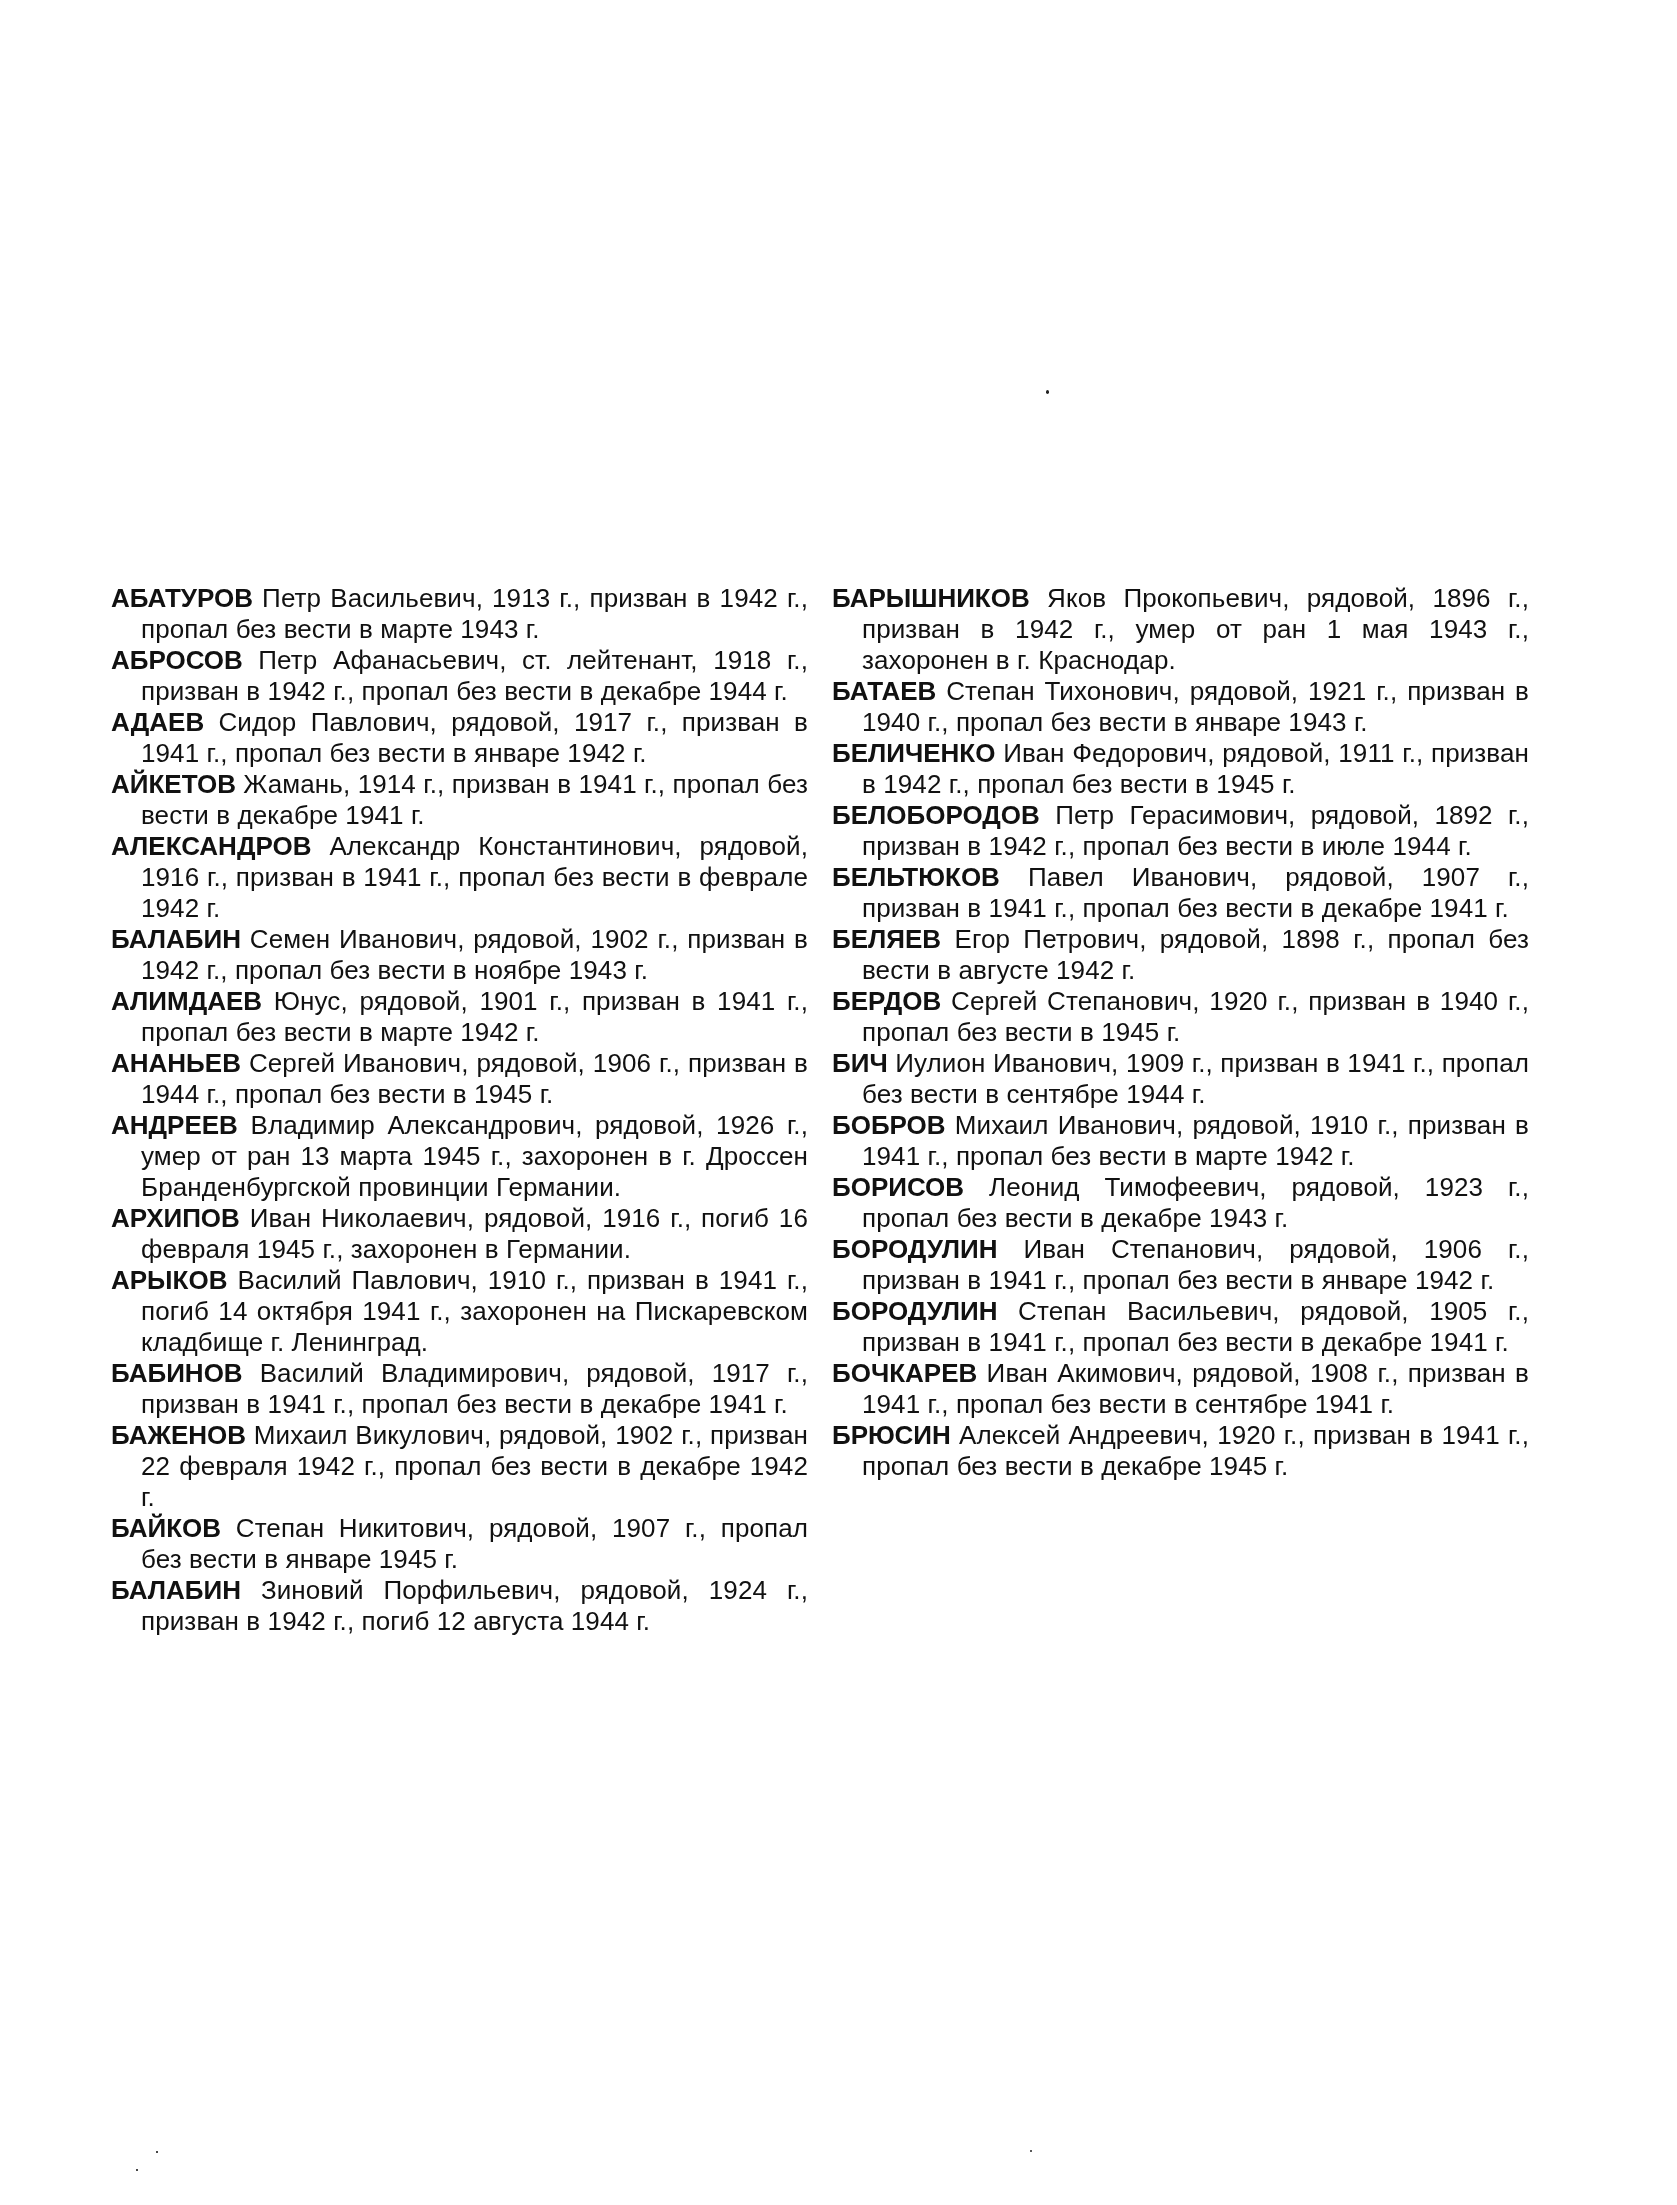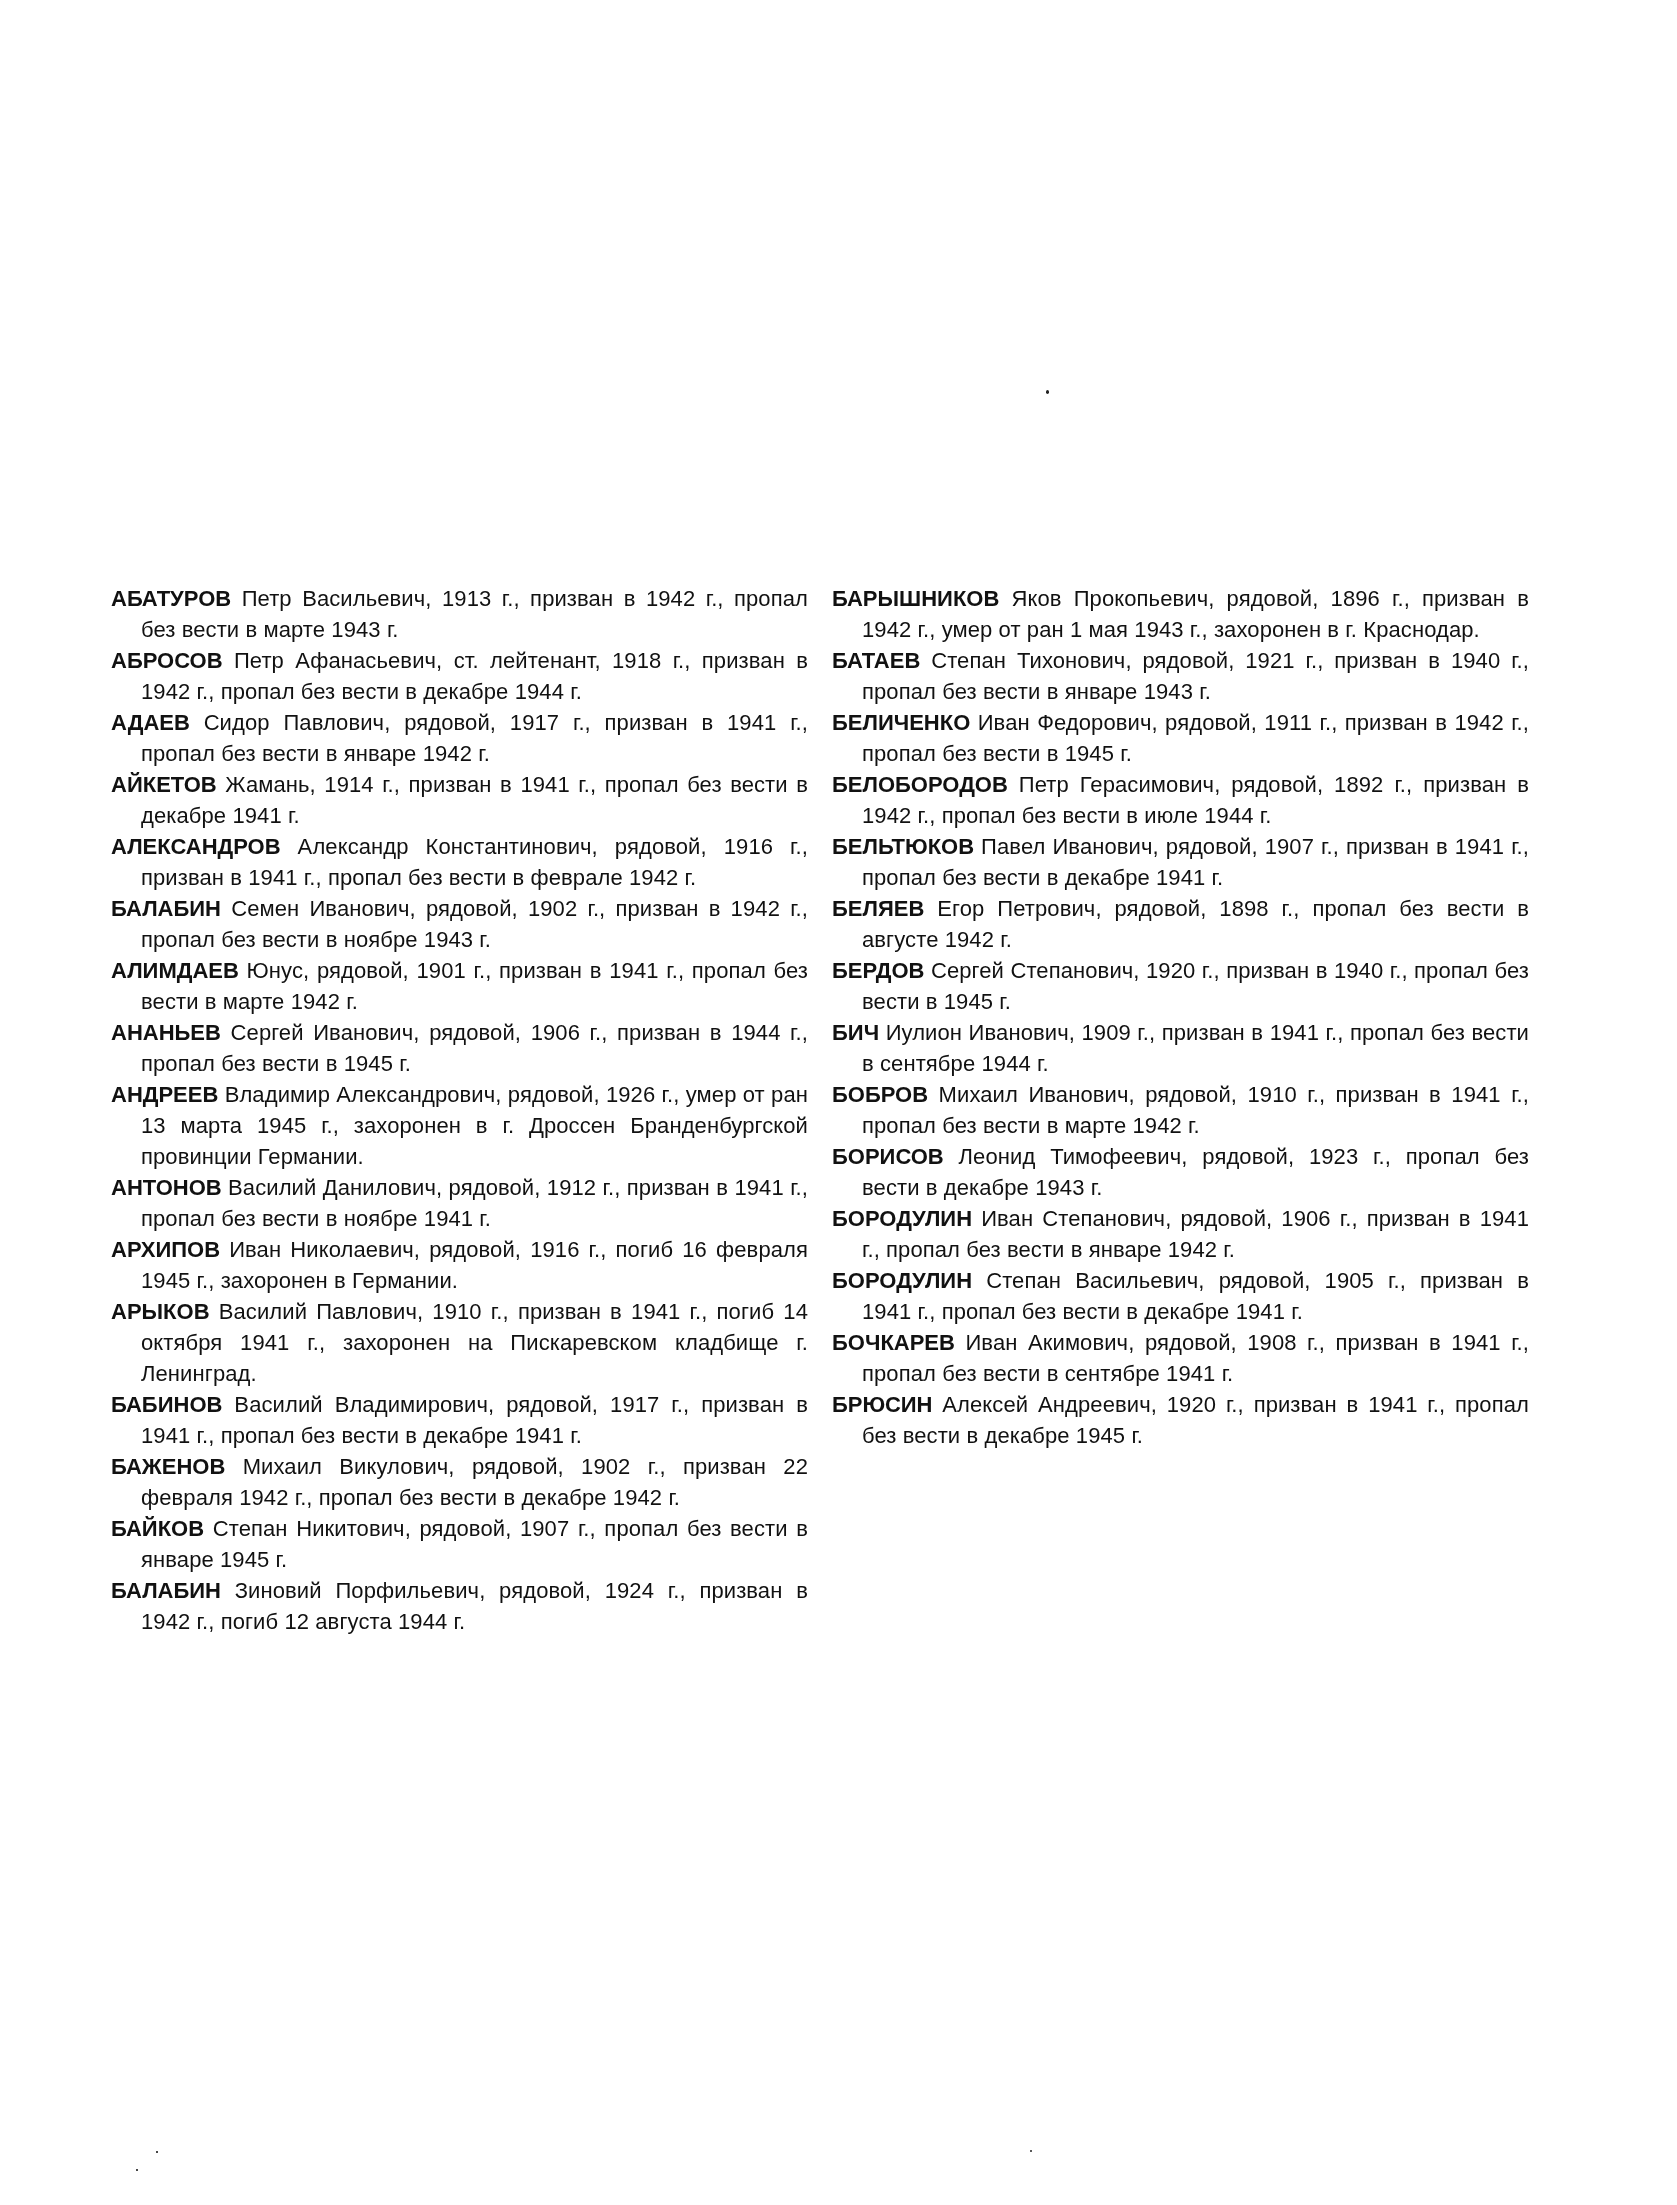--- a/index.html
+++ b/index.html
@@ -3,21 +3,21 @@
 <meta charset="utf-8">
 <style>
   html, body { margin: 0; padding: 0; background: #ffffff; }
   body { width: 1678px; height: 2205px; position: relative; overflow: hidden; }
   .page { position: absolute; left: 0; top: 0; width: 1678px; height: 2205px; background: #fff; }
   .column {
     position: absolute;
     top: 583px;
     width: 697px;
     font-family: "Liberation Sans Narrow", "Liberation Sans", sans-serif;
-    font-size: 22px;
+    font-size: 26px;
     line-height: 31px;
     color: #111;
     text-align: justify;
     letter-spacing: 0.1px;
   }
   .col-left { left: 111px; }
   .col-right { left: 832px; }
   .entry {
     margin: 0;
     padding-left: 30px;
@@ -40,21 +40,20 @@
   <div class="column col-left" id="col-0">
       <p class="entry"><span class="surname">АБАТУРОВ</span> <span class="details">Петр Васильевич, 1913 г., призван в 1942 г., пропал без вести в марте 1943 г.</span></p>
       <p class="entry"><span class="surname">АБРОСОВ</span> <span class="details">Петр Афанасьевич, ст. лейтенант, 1918 г., призван в 1942 г., пропал без вести в декабре 1944 г.</span></p>
       <p class="entry"><span class="surname">АДАЕВ</span> <span class="details">Сидор Павлович, рядовой, 1917 г., призван в 1941 г., пропал без вести в январе 1942 г.</span></p>
       <p class="entry"><span class="surname">АЙКЕТОВ</span> <span class="details">Жамань, 1914 г., призван в 1941 г., пропал без вести в декабре 1941 г.</span></p>
       <p class="entry"><span class="surname">АЛЕКСАНДРОВ</span> <span class="details">Александр Константинович, рядовой, 1916 г., призван в 1941 г., пропал без вести в феврале 1942 г.</span></p>
       <p class="entry"><span class="surname">БАЛАБИН</span> <span class="details">Семен Иванович, рядовой, 1902 г., призван в 1942 г., пропал без вести в ноябре 1943 г.</span></p>
       <p class="entry"><span class="surname">АЛИМДАЕВ</span> <span class="details">Юнус, рядовой, 1901 г., призван в 1941 г., пропал без вести в марте 1942 г.</span></p>
       <p class="entry"><span class="surname">АНАНЬЕВ</span> <span class="details">Сергей Иванович, рядовой, 1906 г., призван в 1944 г., пропал без вести в 1945 г.</span></p>
       <p class="entry"><span class="surname">АНДРЕЕВ</span> <span class="details">Владимир Александрович, рядовой, 1926 г., умер от ран 13 марта 1945 г., захоронен в г. Дроссен Бранденбургской провинции Германии.</span></p>
-      <p class="entry"><span class="surname">АНТОНОВ</span> <span class="details">Василий Данилович, рядовой, 1912 г., призван в 1941 г., пропал без вести в ноябре 1941 г.</span></p>
       <p class="entry"><span class="surname">АРХИПОВ</span> <span class="details">Иван Николаевич, рядовой, 1916 г., погиб 16 февраля 1945 г., захоронен в Германии.</span></p>
       <p class="entry"><span class="surname">АРЫКОВ</span> <span class="details">Василий Павлович, 1910 г., призван в 1941 г., погиб 14 октября 1941 г., захоронен на Пискаревском кладбище г. Ленинград.</span></p>
       <p class="entry"><span class="surname">БАБИНОВ</span> <span class="details">Василий Владимирович, рядовой, 1917 г., призван в 1941 г., пропал без вести в декабре 1941 г.</span></p>
       <p class="entry"><span class="surname">БАЖЕНОВ</span> <span class="details">Михаил Викулович, рядовой, 1902 г., призван 22 февраля 1942 г., пропал без вести в декабре 1942 г.</span></p>
       <p class="entry"><span class="surname">БАЙКОВ</span> <span class="details">Степан Никитович, рядовой, 1907 г., пропал без вести в январе 1945 г.</span></p>
       <p class="entry"><span class="surname">БАЛАБИН</span> <span class="details">Зиновий Порфильевич, рядовой, 1924 г., призван в 1942 г., погиб 12 августа 1944 г.</span></p>
     </div>
   <div class="column col-right" id="col-1">
       <p class="entry"><span class="surname">БАРЫШНИКОВ</span> <span class="details">Яков Прокопьевич, рядовой, 1896 г., призван в 1942 г., умер от ран 1 мая 1943 г., захоронен в г. Краснодар.</span></p>
       <p class="entry"><span class="surname">БАТАЕВ</span> <span class="details">Степан Тихонович, рядовой, 1921 г., призван в 1940 г., пропал без вести в январе 1943 г.</span></p>

